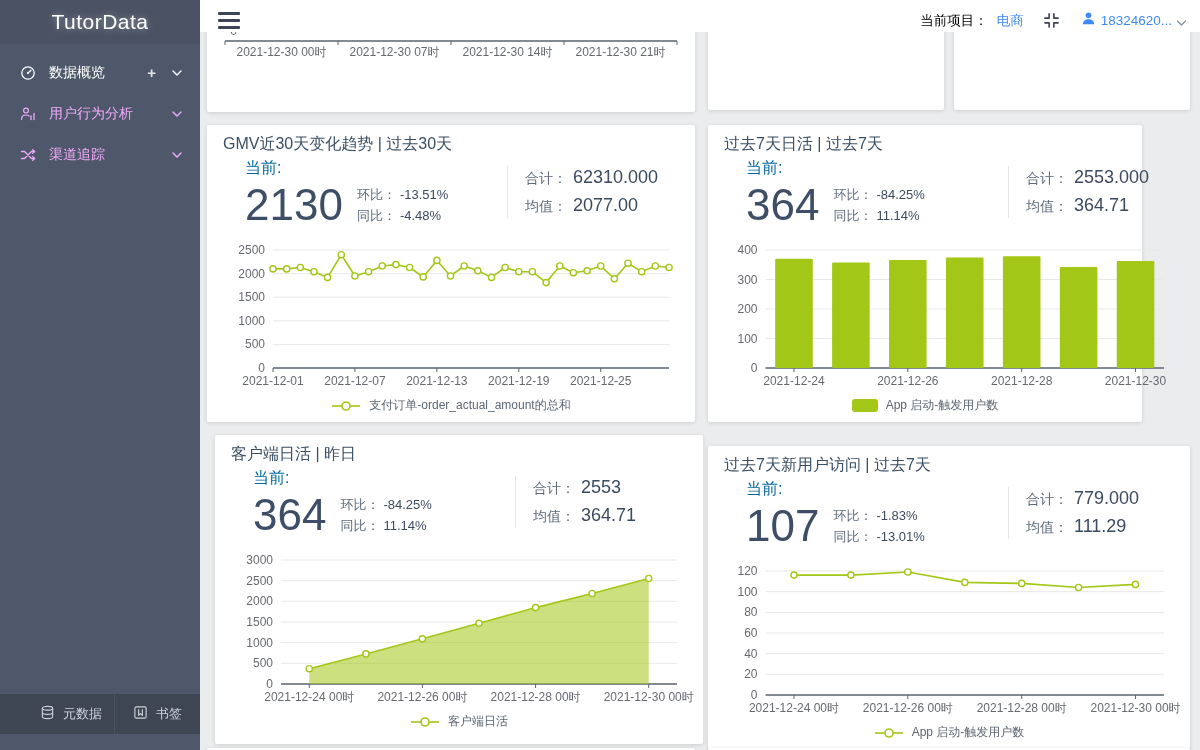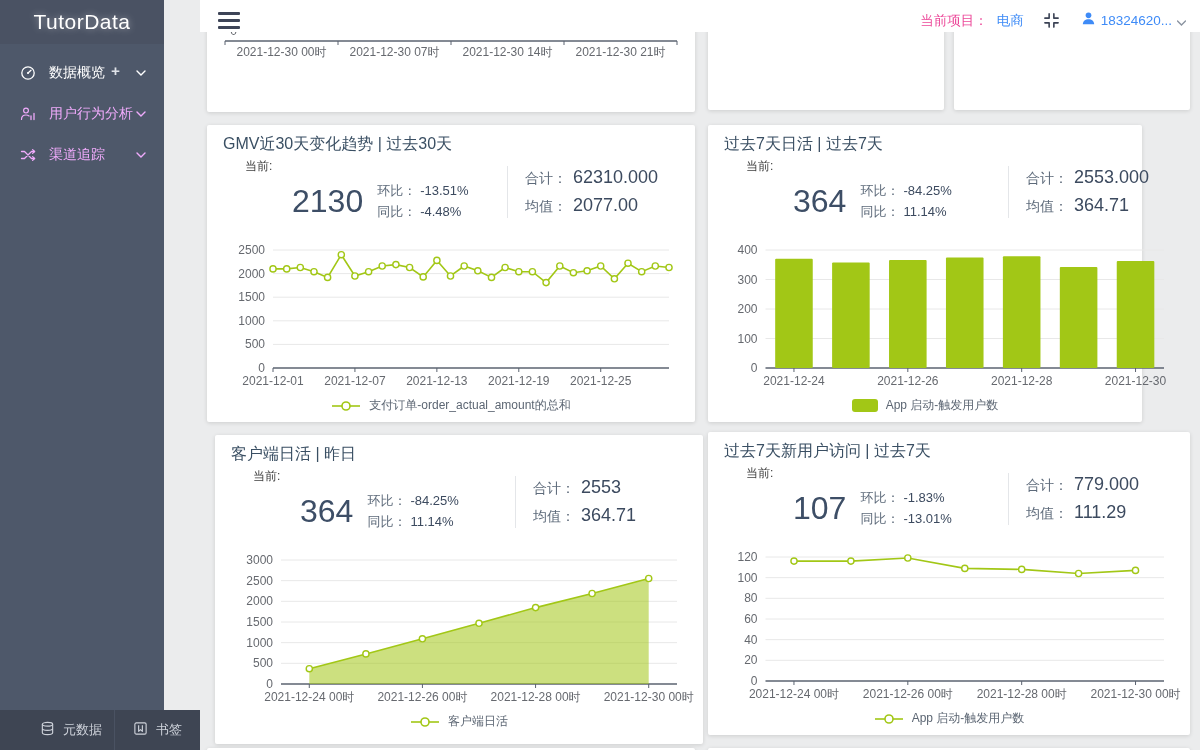--- a/index.html
+++ b/index.html
@@ -1,64 +1,64 @@
 <!DOCTYPE html>
 <html><head>
 <meta charset="utf-8">
 <style>
   * { margin:0; padding:0; box-sizing:border-box; }
   html,body { width:1200px; height:750px; overflow:hidden;
     font-family:"Liberation Sans","DejaVu Sans",sans-serif; background:#ebeced; }
 
   
-  .sidebar { position:absolute; left:0; top:0; width:164px; height:750px;
+  .sidebar { position:absolute; left:0; top:0; width:200px; height:750px;
     background:#4e586a; z-index:20; }
   .logo { height:44px; background:#4a5263; display:flex; align-items:center; justify-content:center;
     color:#fff; font-size:21px; font-weight:500; letter-spacing:.5px;
     text-shadow:0 0 7px rgba(255,255,255,.45); }
   .menu { padding-top:8px; }
   .menu-item { height:41px; display:flex; align-items:center; padding:0 18px 0 20px;
     color:#f0abfc; font-size:14px; cursor:pointer; }
-  .menu-item.active { color:#ffffff;font-family:Liberation Mono, monospace; }
+  .menu-item.active { color:#ffffff; }
   .menu-item .mi-icon { width:16px; height:16px; flex:0 0 16px; }
   .menu-item .mi-label { margin-left:13px; flex:1 1 auto; white-space:nowrap; }
   .menu-item .mi-plus { font-size:15px; color:#dfe2e8; margin-right:16px; font-weight:600; }
   .menu-item svg { display:block; }
-  .side-footer { position:absolute; bottom:0; left:0; width:200px; height:40px; display:flex;
+  .side-footer { position:absolute; bottom:16px; left:0; width:200px; height:40px; display:flex;
     background:#3e4553;padding-left:28px; }
   .side-footer .foot-btn { flex:1 1 50%; display:flex; align-items:center; justify-content:center;
     gap:8px; color:#ced2da; font-size:13px; cursor:pointer; }
   .side-footer .foot-btn + .foot-btn { border-left:1px solid #4a5262; }
 
   
   .header { position:absolute; left:200px; top:0; width:1000px; height:32px; background:#fff;
     z-index:10; display:flex; align-items:center; padding:0 14px 0 18px; }
   .hamburger { width:22px; height:17px; display:flex; flex-direction:column; justify-content:space-between;
     cursor:pointer; margin-top:9px; }
   .hamburger span { display:block; height:2.6px; background:#3d4457; border-radius:1px; }
   .header-right { margin-left:auto; display:flex; align-items:center; gap:9px; margin-top:9px; }
-  .proj-label { color:#ec4899; font-size:13.5px; }
+  .proj-label { color:#000000; font-size:13.5px; }
   .proj-name { color:#3e8bf7; font-size:13.5px; cursor:pointer; }
   .fs-btn { margin-left:10px; cursor:pointer; display:flex; }
   .user-box { margin-left:12px; display:flex; align-items:center; gap:5px; cursor:pointer; }
   .user-name { color:#3e8bf7; font-size:13.5px; }
 
   
   .main { position:absolute; left:200px; top:32px; width:1000px; height:718px;
     background:#ebeced; overflow:hidden; z-index:1; }
   .card { position:absolute; background:#fff; border-radius:2px;
     box-shadow:0 1px 4px rgba(0,0,0,.13); }
 
   .card-pad { padding:10px 16px 0 16px; }
   .card-title { font-size:16px; color:#3a4f63; line-height:18px; white-space:nowrap; }
 
   .stats { position:relative; padding-left:22px; margin-top:5px; height:84px; }
-  .cur-label { font-size:12px; color:#404040; }
+  .cur-label { font-size:16px; color:#0369a1; }
   .stats-row { display:flex; margin-top:0px; }
-  .big-num { font-size:32px; color:#3d4e66; line-height:52px; letter-spacing:0;margin-left:47px; }
+  .big-num { font-size:44px; color:#3d4e66; line-height:52px; letter-spacing:0; }
   .mini { margin-left:14px; padding-top:5px; font-size:13px; }
   .mini .row { line-height:21px; }
   .mini .lbl { color:#5d6a7a; }
   .mini .val { color:#3c4a5f; margin-left:4px; }
   .vdiv { position:absolute; left:284px; top:8px; width:1px; height:52px; background:#e4e6e9; }
   .totals { position:absolute; left:302px; top:6px; }
   .totals .row { line-height:27px; white-space:nowrap; }
   .totals .lbl { font-size:14px; color:#5d6a7a; }
   .totals .val { font-size:18px; color:#3c4a5f; margin-left:6px; }
 
@@ -390,21 +390,21 @@
       </svg>
     <div class="legend">
       <svg width="30" height="10">
           <line x1="1" y1="5" x2="29" y2="5" stroke="#a2c716" stroke-width="1.6"></line>
           <circle cx="15" cy="5" r="4" fill="#fff" stroke="#a2c716" stroke-width="1.6"></circle>
         </svg>
       <span class="ltext">客户端日活</span>
     </div>
   </section>
 
-  <section class="card card-pad" style="left:508px; top:400px; width:482px; height:303px;">
+  <section class="card card-pad" style="left:508px; top:414px; width:482px; height:303px;">
     <div class="card-title">过去7天新用户访问 | 过去7天</div>
     <div class="stats">
       <div class="cur-label">当前:</div>
       <div class="stats-row">
         <div class="big-num">107</div>
         <div class="mini">
           <div class="row"><span class="lbl">环比：</span><span class="val">-1.83%</span></div>
           <div class="row"><span class="lbl">同比：</span><span class="val">-13.01%</span></div>
         </div>
       </div>

